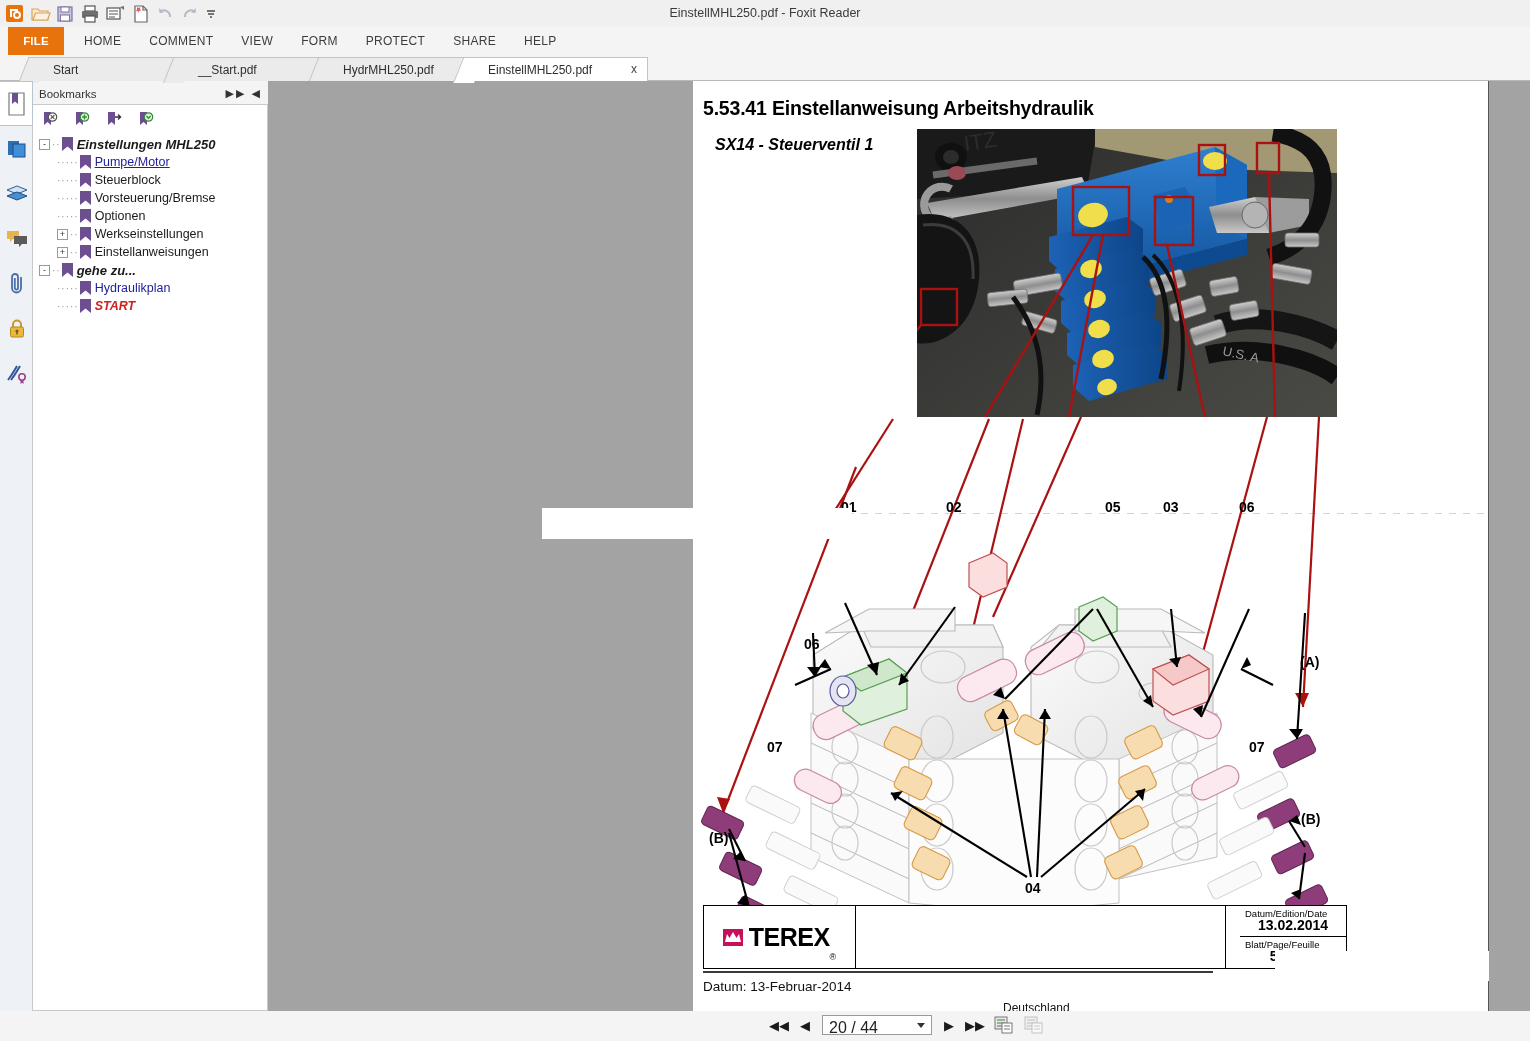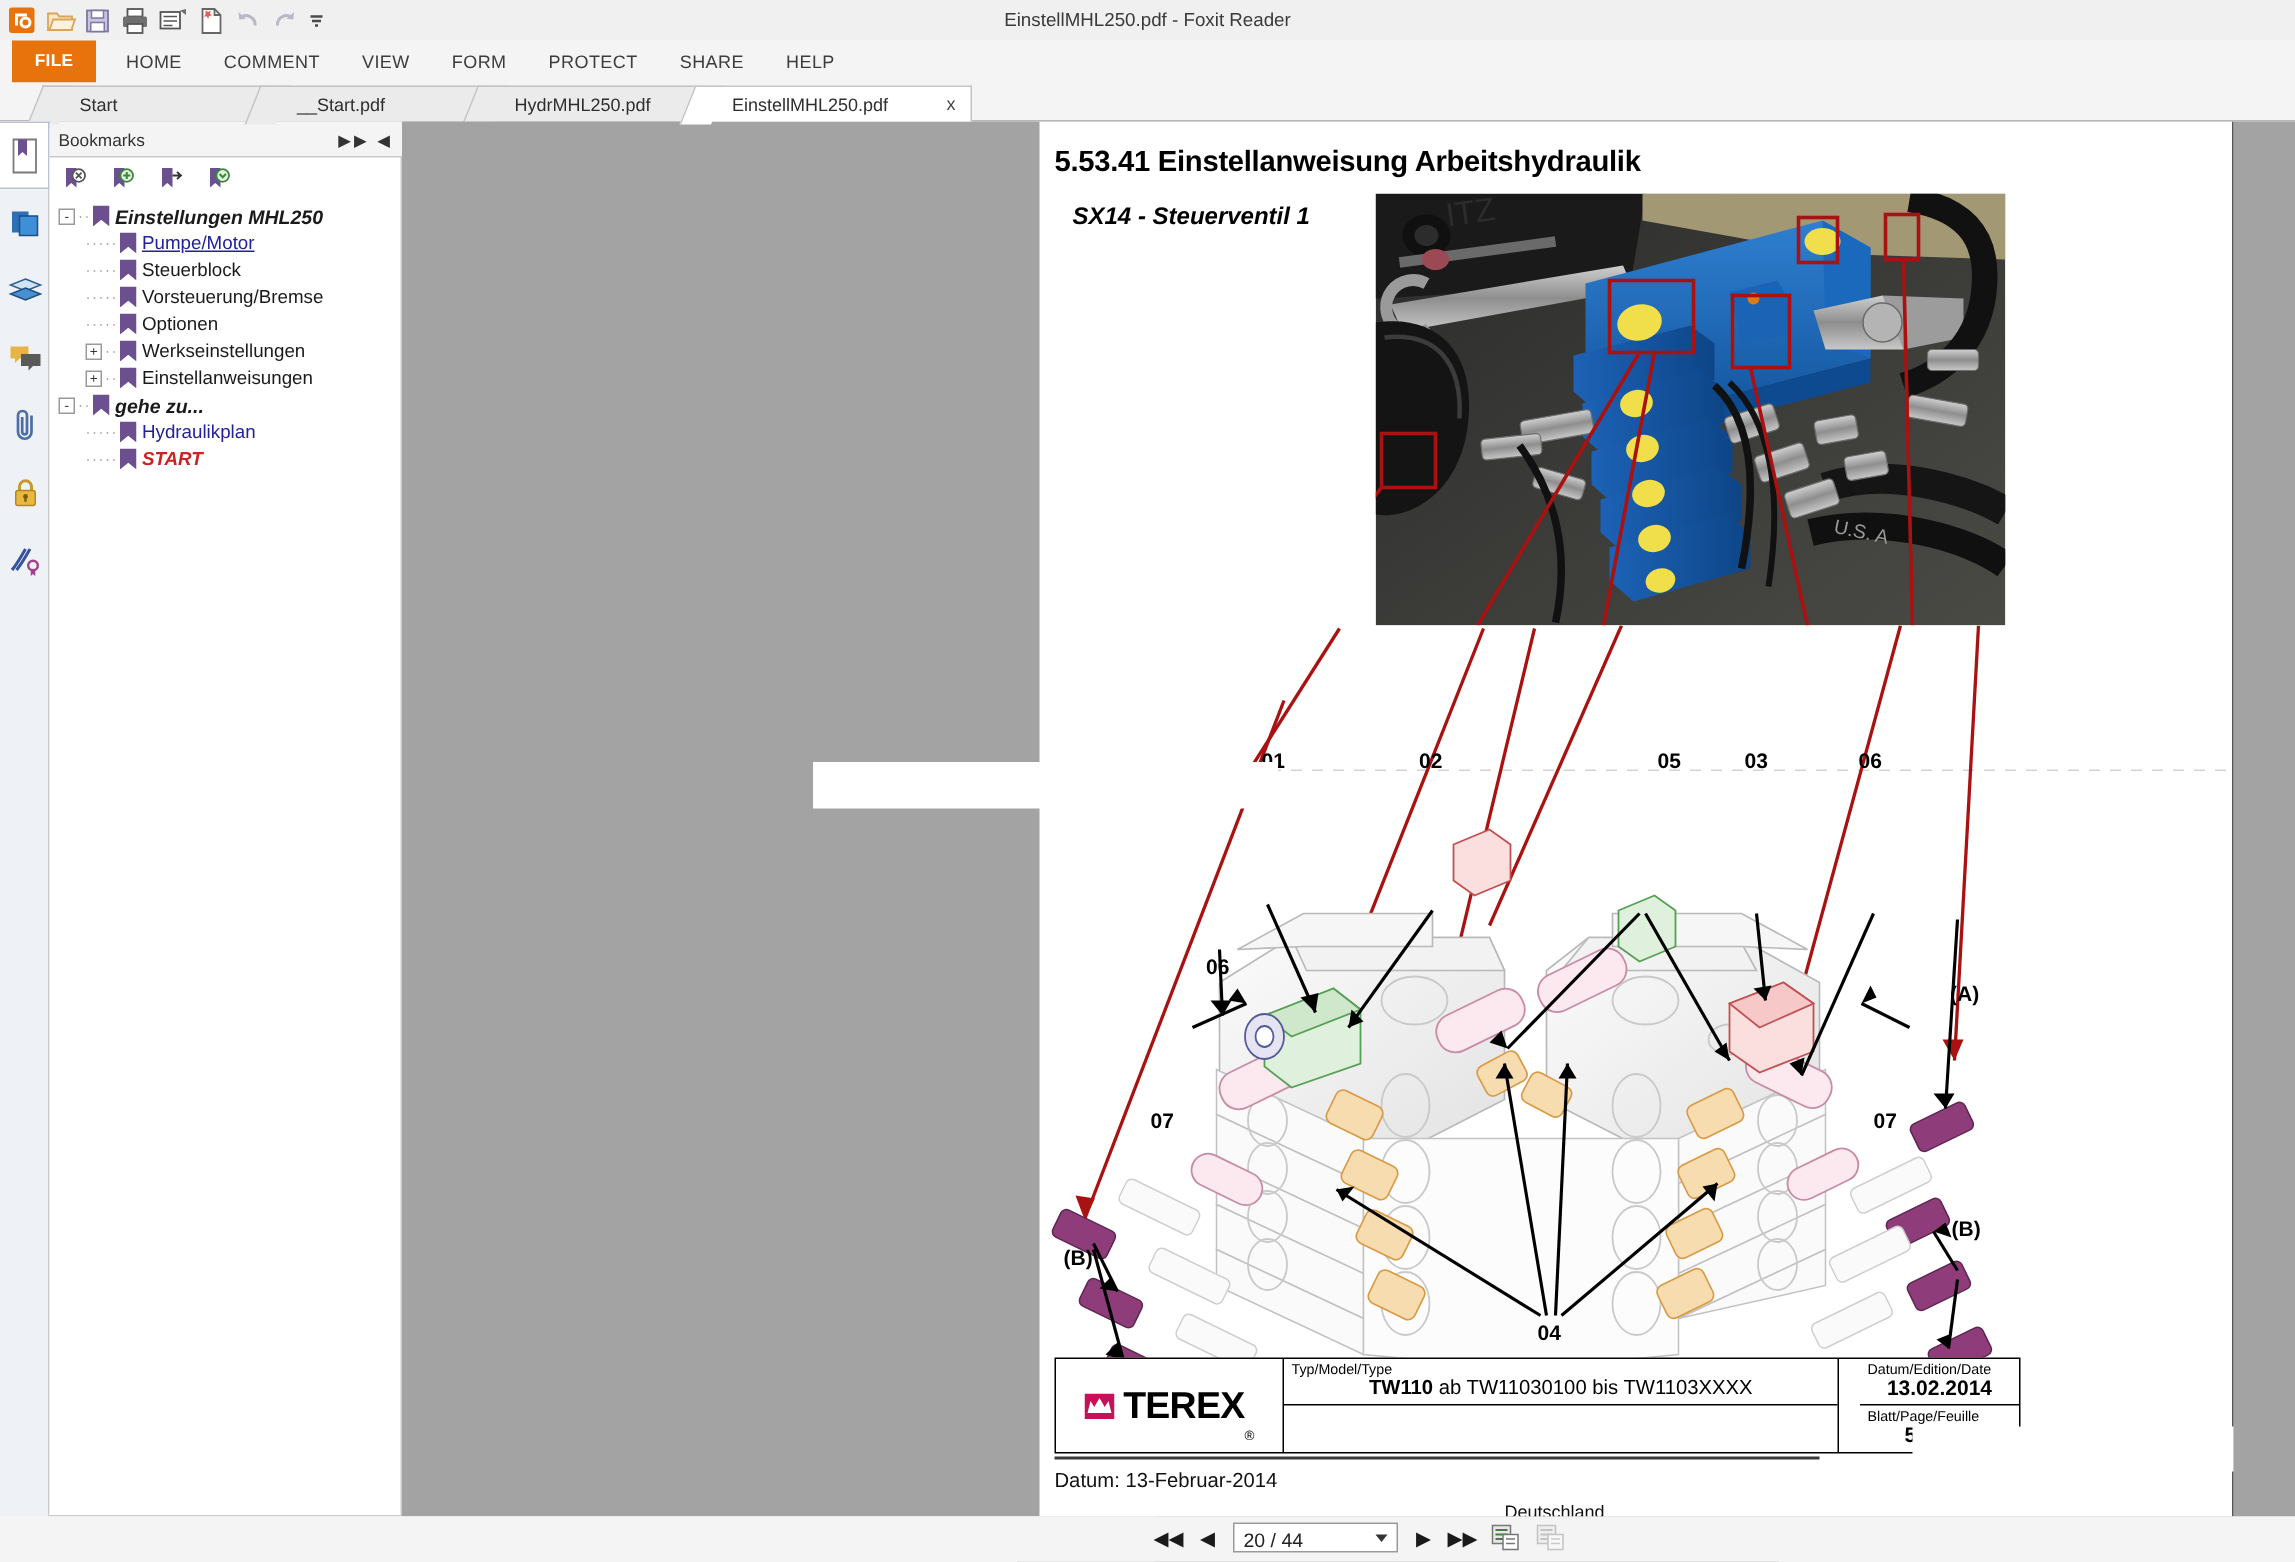--- a/index.html
+++ b/index.html
@@ -128,21 +128,21 @@
   .docfooter2{ position:absolute; left:310px; top:920px; font-size:12px; color:#111; }
 
   
   .wipe{ position:absolute; background:#ffffff; }
 
   
   .pager{ position:absolute; left:0; bottom:0; width:1530px; height:30px; background:#f4f4f4; }
   .pagerinner{ position:absolute; left:770px; top:4px; display:flex; align-items:center; gap:8px; }
   .pbtn{ width:18px; height:20px; display:flex; align-items:center; justify-content:center; cursor:pointer; color:#1a1a1a; font-size:13px;}
   .pagebox{ width:110px; height:20px; border:1px solid #9a9a9a; background:#fff; position:relative; }
-  .pagebox span{ position:absolute; left:6px; top:3px; font-size:13px; color:#222;}
+  .pagebox span{ position:absolute; left:6px; top:3px; font-size:16px; color:#222;}
   .pagebox .cv{ position:absolute; right:6px; top:7px; width:0;height:0;border-left:4px solid transparent;border-right:4px solid transparent;border-top:5px solid #333;}
   .sheeticon{ width:22px;height:20px; display:flex;align-items:center;justify-content:center;}
 
   .statusleft{ position:absolute; left:0; bottom:0; width:770px; height:30px; background:#f4f4f4;}
 </style>
 </head>
 <body>
 
 <div id="app">
 
@@ -757,24 +757,20 @@
       <div class="titleblock">
         <div class="tb-logo">
           <svg width="20" height="17" viewBox="0 0 20 17" style="margin-right:6px">
             <rect x="0" y="0" width="20" height="17" fill="#c8105a"></rect>
             <path d="M2 13 L4 5 L6.5 9 L10 3 L13.5 9 L16 5 L18 13 z" fill="#fff"></path>
           </svg>
           <span style="font-size:25px;font-weight:bold;letter-spacing:-.5px;color:#000;">TEREX</span>
           <span style="font-size:9px;color:#000;align-self:flex-end;margin-bottom:6px;">®</span>
         </div>
         <div class="tb-mid">
-          <div class="tb-cell top">
-            <div class="tb-small">Typ/Model/Type</div>
-            <div class="tb-big"><b>TW110</b><span> ab TW11030100 bis TW1103XXXX</span></div>
-          </div>
         </div>
         <div class="tb-right">
           <div class="tb-cell top">
             <div class="tb-small">Datum/Edition/Date</div>
             <div class="tb-big bold">13.02.2014</div>
           </div>
           <div class="tb-cell">
             <div class="tb-small">Blatt/Page/Feuille</div>
             <div class="tb-big bold">5.53.41</div>
           </div>

